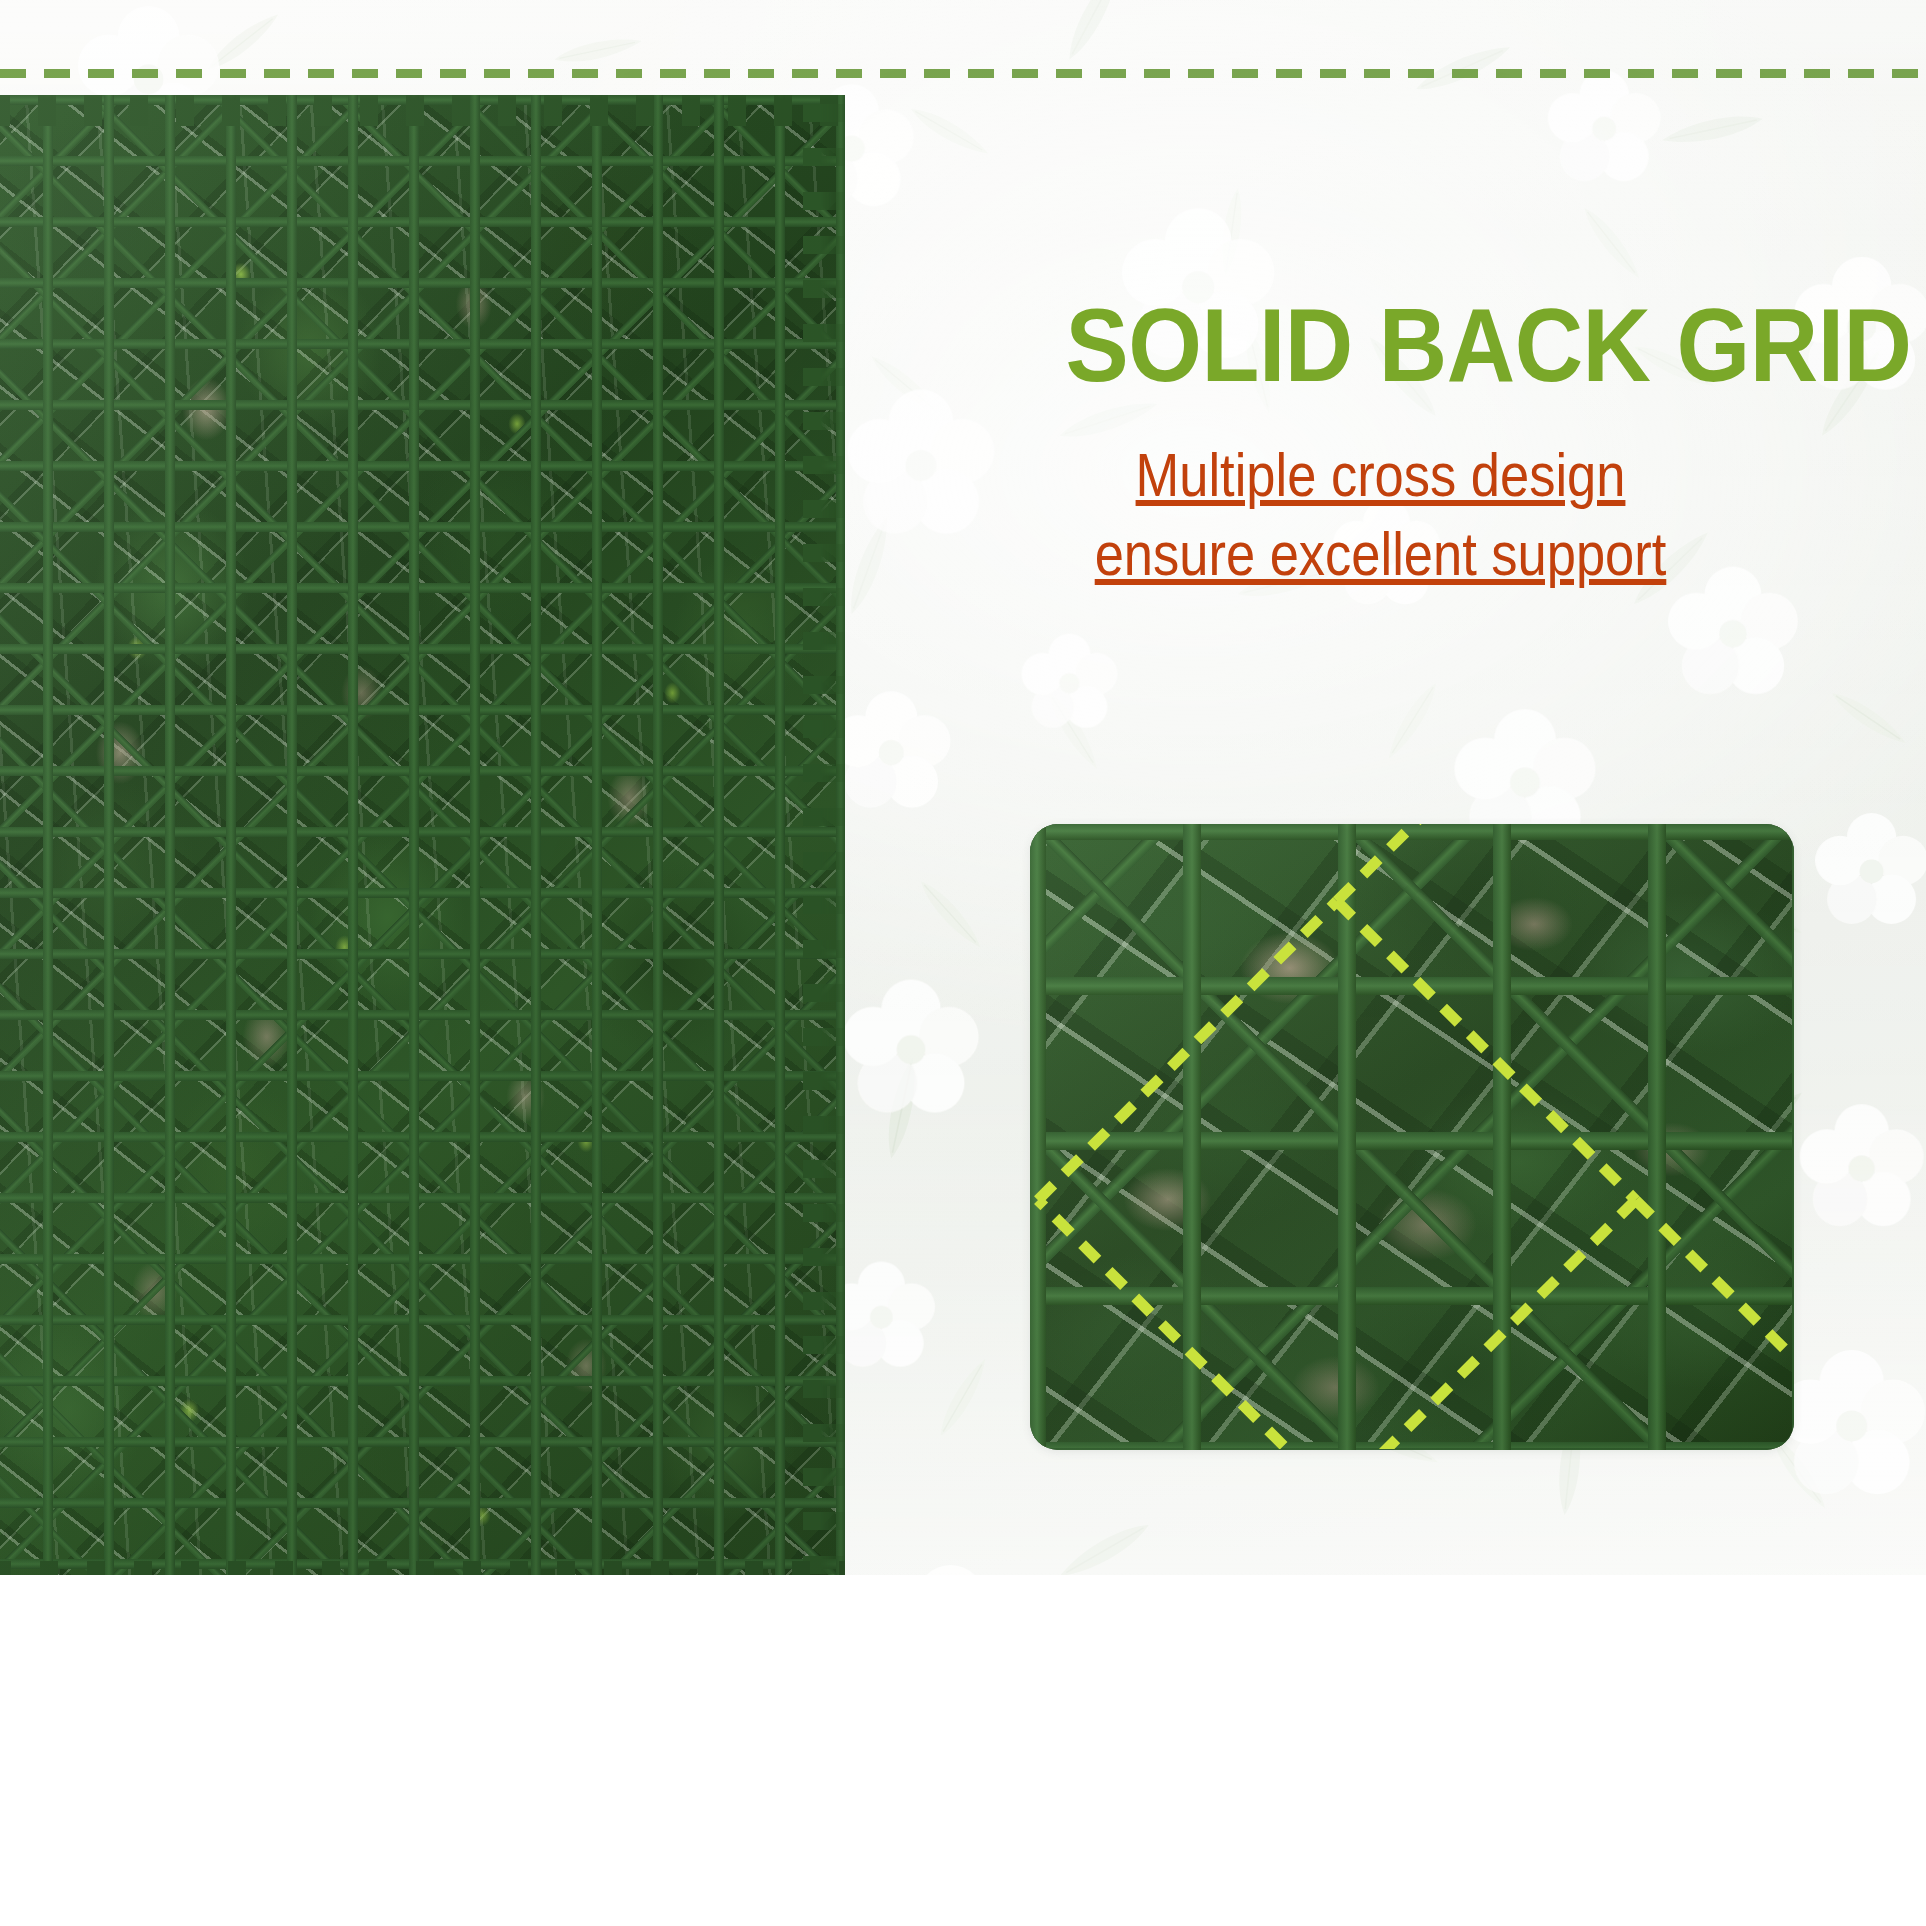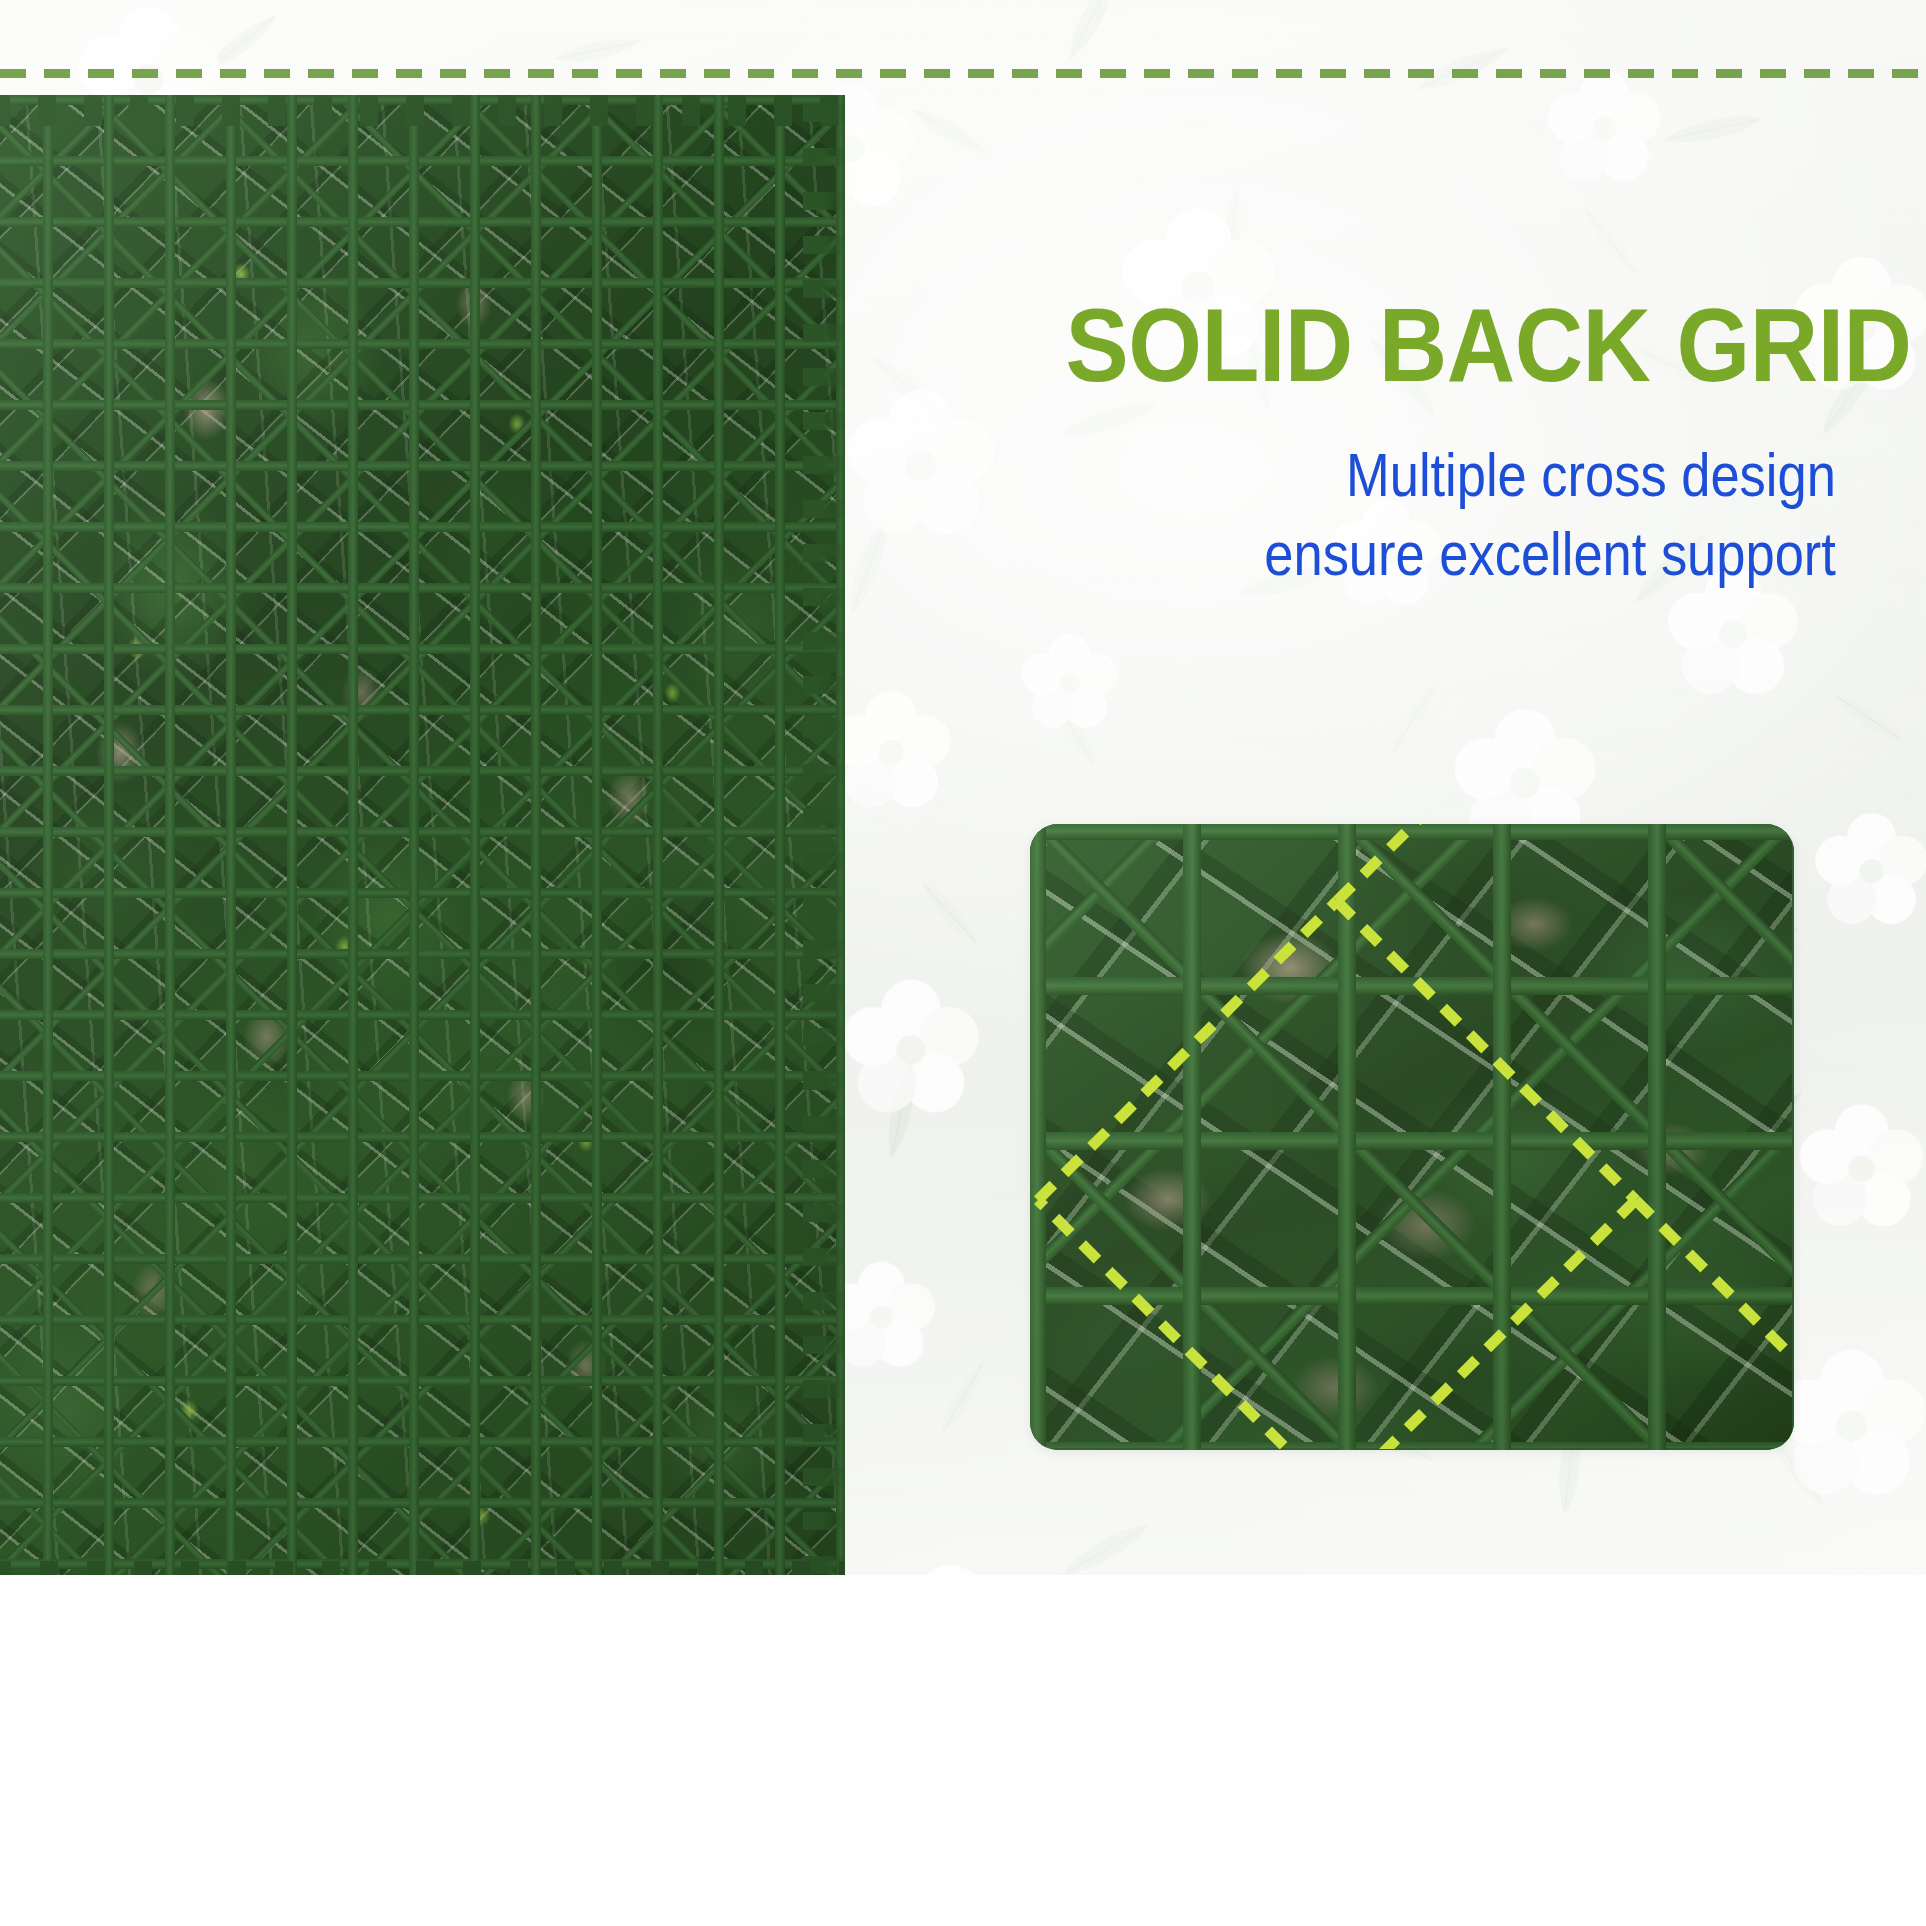--- a/index.html
+++ b/index.html
@@ -218,26 +218,27 @@
     color:#7aa829;
     transform-origin:right center;
     white-space:nowrap;
   }
   #headline span { display:inline-block; transform:scaleX(.92); transform-origin:right center; }
 
   #subtitle {
     position:absolute;
     left:851px; top:436px;
     width:1059px;
-    text-align:right;
+    text-align:center;
     font-family:"Liberation Sans", sans-serif;
     font-weight:300;
     font-size:61px;
     line-height:1.30;
-    color:#1d4ed8;
+    color:#c2410c;
+    text-decoration:underline;
   }
   #subtitle .sline { display:block; transform:scaleX(.86); transform-origin:center center; white-space:nowrap; }
 
   
   #inset {
     position:absolute;
     left:1030px; top:824px;
     width:764px; height:626px;
     border-radius:28px;
     overflow:hidden;

